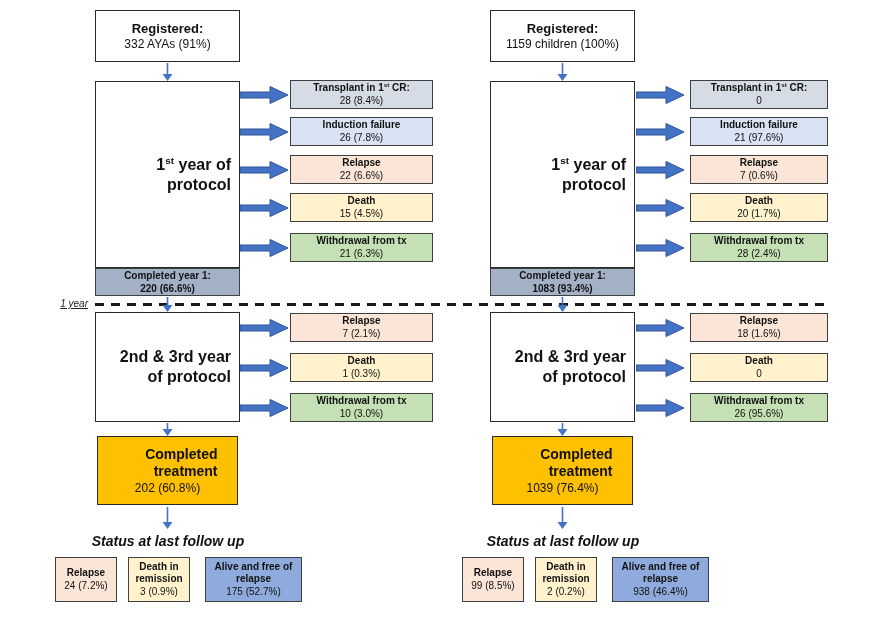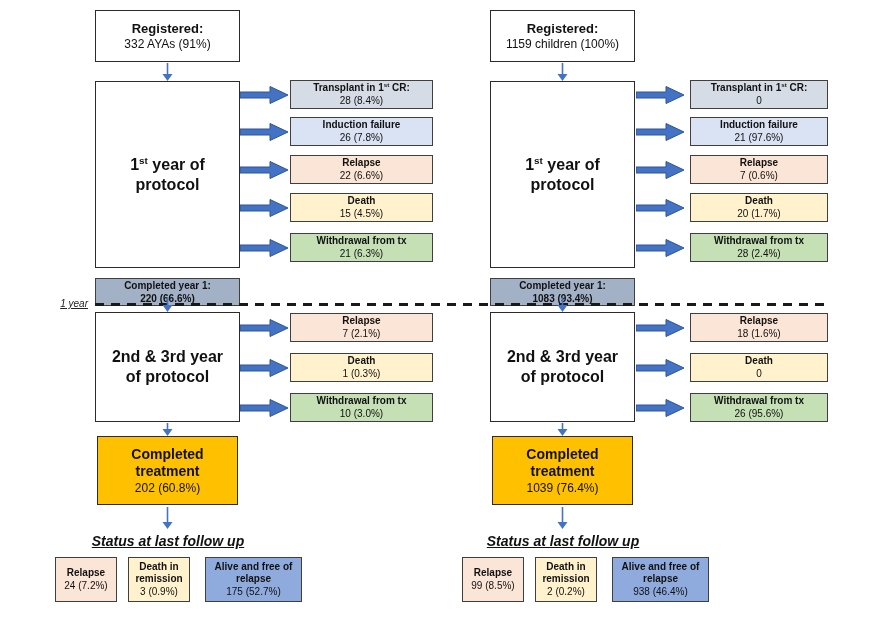--- a/index.html
+++ b/index.html
@@ -1,34 +1,34 @@
 <!DOCTYPE html>
 <html><head>
 <meta charset="utf-8">
 <style>
   html,body{margin:0;padding:0;background:#fff;}
   body{font-family:"Liberation Sans",sans-serif;color:#111;}
   #canvas{position:relative;width:886px;height:620px;background:#ffffff;overflow:hidden;}
   .box{position:absolute;box-sizing:border-box;border:1.3px solid #3f3f3f;background:#fff;
        display:flex;flex-direction:column;align-items:center;justify-content:center;text-align:center;}
-  .mainbox{border:1.5px solid #2b2b2b;}
+  .mainbox{border:1.5px solid #2b2b2b;text-align:right;}
   .reg-title{font-weight:bold;font-size:13px;line-height:16px;}
   .reg-value{font-size:12px;line-height:15px;}
   .stage-label{font-weight:bold;font-size:16px;line-height:20px;padding:0 8px;}
   .strip{position:absolute;box-sizing:border-box;border:1.3px solid #3f3f3f;
-         display:flex;flex-direction:column;align-items:center;justify-content:center;text-align:center;margin-top:10px;}
+         display:flex;flex-direction:column;align-items:center;justify-content:center;text-align:center;}
   .strip-title,.strip-value{font-weight:bold;font-size:10px;line-height:13px;}
   .exit{padding:1px 2px;}
   .exit-title{font-weight:bold;font-size:10px;line-height:12.5px;}
   .exit-value{font-size:10px;line-height:12.5px;}
   .ct-title{font-weight:bold;font-size:14px;line-height:17px;width:100px;}
   .ct-value{font-size:12px;line-height:16px;}
   .fu-title{font-weight:bold;font-size:10px;line-height:12.5px;padding:0 2px;}
   .fu-value{font-size:10px;line-height:12.5px;}
-  .status-heading{position:absolute;font-weight:bold;font-style:italic;font-size:14px;text-align:center;text-decoration:underline;}
+  .status-heading{position:absolute;font-weight:bold;font-style:italic;font-size:14px;text-align:center;}
   .divider{position:absolute;height:3px;
            background:repeating-linear-gradient(90deg,#191919 0 9px,transparent 9px 16px);}
   .divider-label{position:absolute;font-style:italic;font-size:10px;text-align:right;color:#222;text-decoration:underline;}
   .harrow{position:absolute;}
   .harrow path{fill:#4472c4;stroke:#2e5597;stroke-width:1;}
   .varrow{position:absolute;}
   .varrow line{stroke:#4472c4;stroke-width:1.6;}
   .varrow path{fill:#4472c4;}
   sup{font-size:0.62em;line-height:0;}
 </style>

